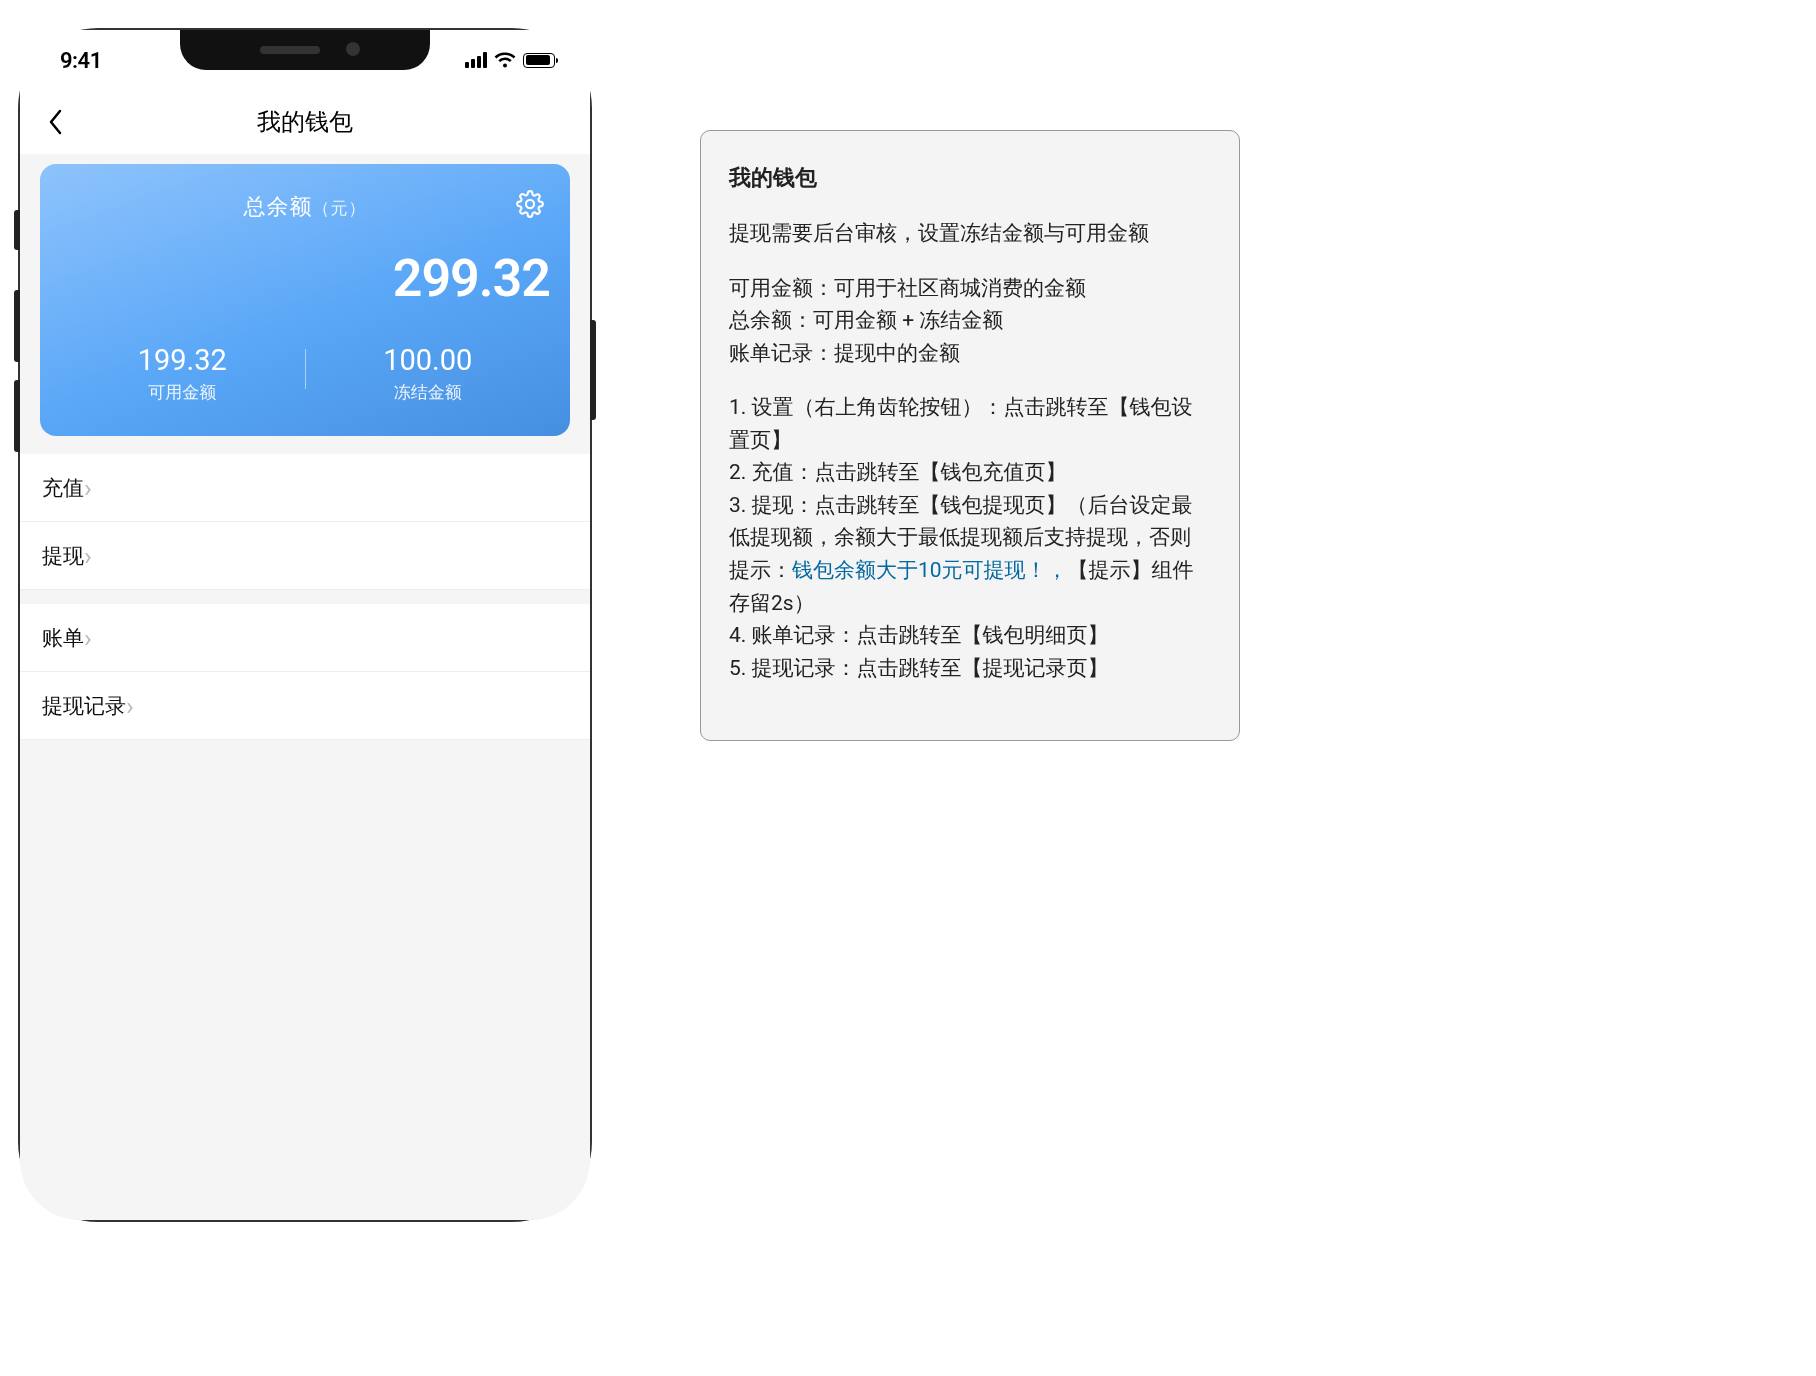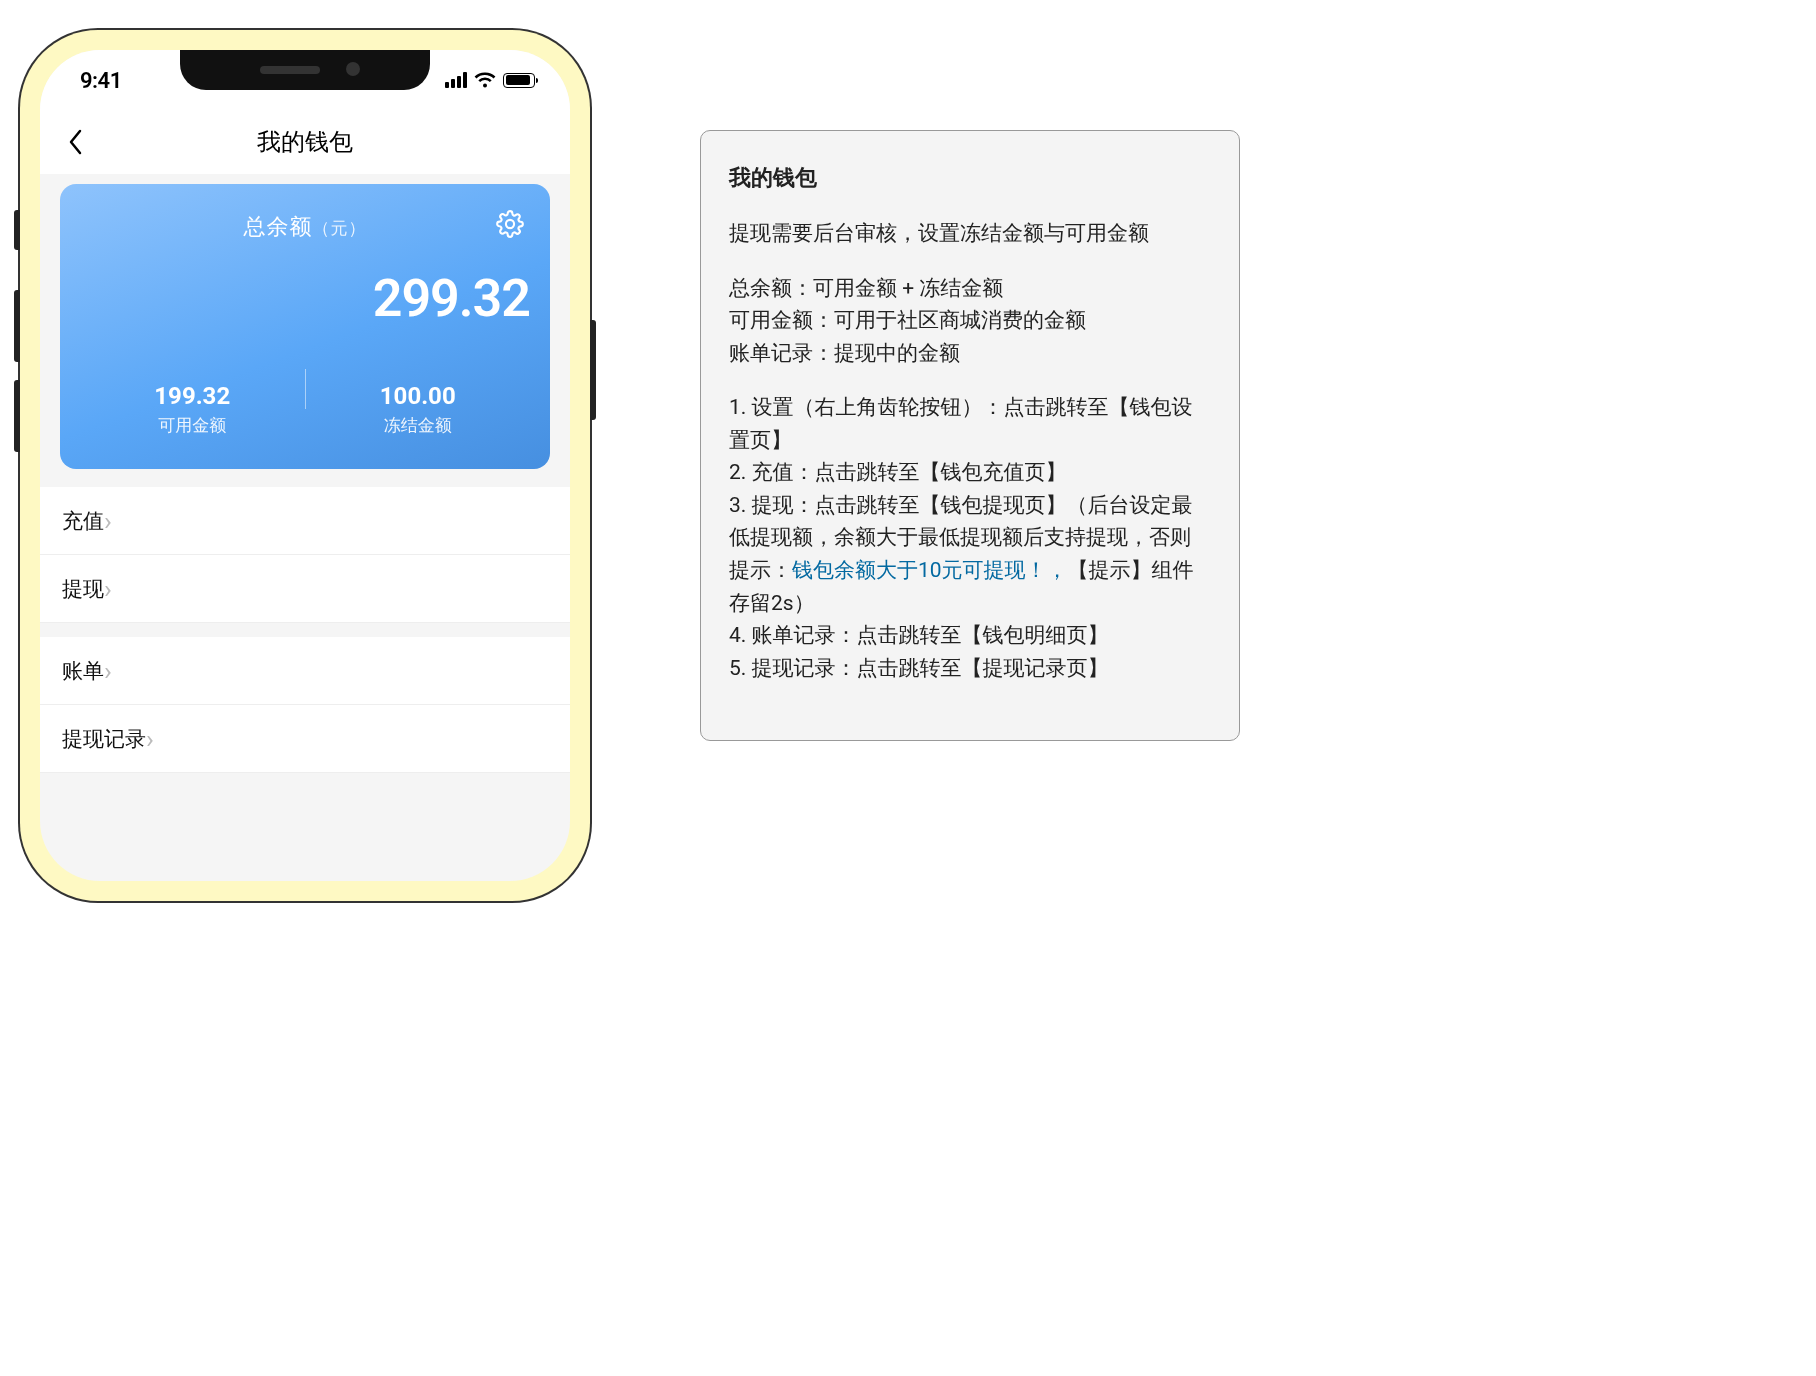--- a/index.html
+++ b/index.html
@@ -17,24 +17,23 @@
     }
     
     .phone-wrap {
       position: relative;
       width: 600px;
       padding-top: 10px;
     }
     .phone-frame {
       position: relative;
       width: 570px;
-      height: 871px;
+      height: 1190px;
       background: #fef9c3;
       border-radius: 78px;
-      padding: 20px;
       box-shadow: 0 0 0 2px #333;
     }
     .phone-side-btn {
       position: absolute;
       left: -6px;
       width: 6px;
       background: #222;
       border-radius: 3px 0 0 3px;
     }
     .phone-side-btn.s1 { top: 180px; height: 40px; }
@@ -210,24 +209,23 @@
     }
     .balance-sub {
       display:flex;
       align-items: flex-start;
     }
     .balance-sub .col {
       flex:1;
       text-align:center;
     }
     .balance-sub .val {
-      font-size: 24px;
-      font-weight: 700;
+      font-size: 29px;
+      font-weight: 400;
       margin-bottom: 4px;
-      margin-top: 19px;
     }
     .balance-sub .lab {
       font-size: 17px;
       opacity: 0.9;
     }
     .balance-sub .divider {
       width: 1px;
       height: 40px;
       background: rgba(255,255,255,0.5);
       margin-top: 6px;
@@ -365,22 +363,22 @@
         </div>
       </div>
     </div>
   </div>
 </div>
 
 <div class="annotation">
   <div class="an-title">我的钱包</div>
   <p>提现需要后台审核，设置冻结金额与可用金额</p>
   <div class="block">
+    <p class="line">可用金额：可用于社区商城消费的金额</p>
     <p class="line">总余额：可用金额 + 冻结金额</p>
-    <p class="line">可用金额：可用于社区商城消费的金额</p>
     <p class="line">账单记录：提现中的金额</p>
   </div>
   <div class="block">
     <p class="line">1. 设置（右上角齿轮按钮）：点击跳转至【钱包设置页】</p>
     <p class="line">2. 充值：点击跳转至【钱包充值页】</p>
     <p class="line"><span>3. 提现：点击跳转至【钱包提现页】（后台设定最低提现额，余额大于最低提现额后支持提现，否则提示：</span><span class="hl">钱包余额大于10元可提现！，</span><span>【提示】组件存留2s）</span></p>
     <p class="line">4. 账单记录：点击跳转至【钱包明细页】</p>
     <p class="line">5. 提现记录：点击跳转至【提现记录页】</p>
   </div>
 </div>

